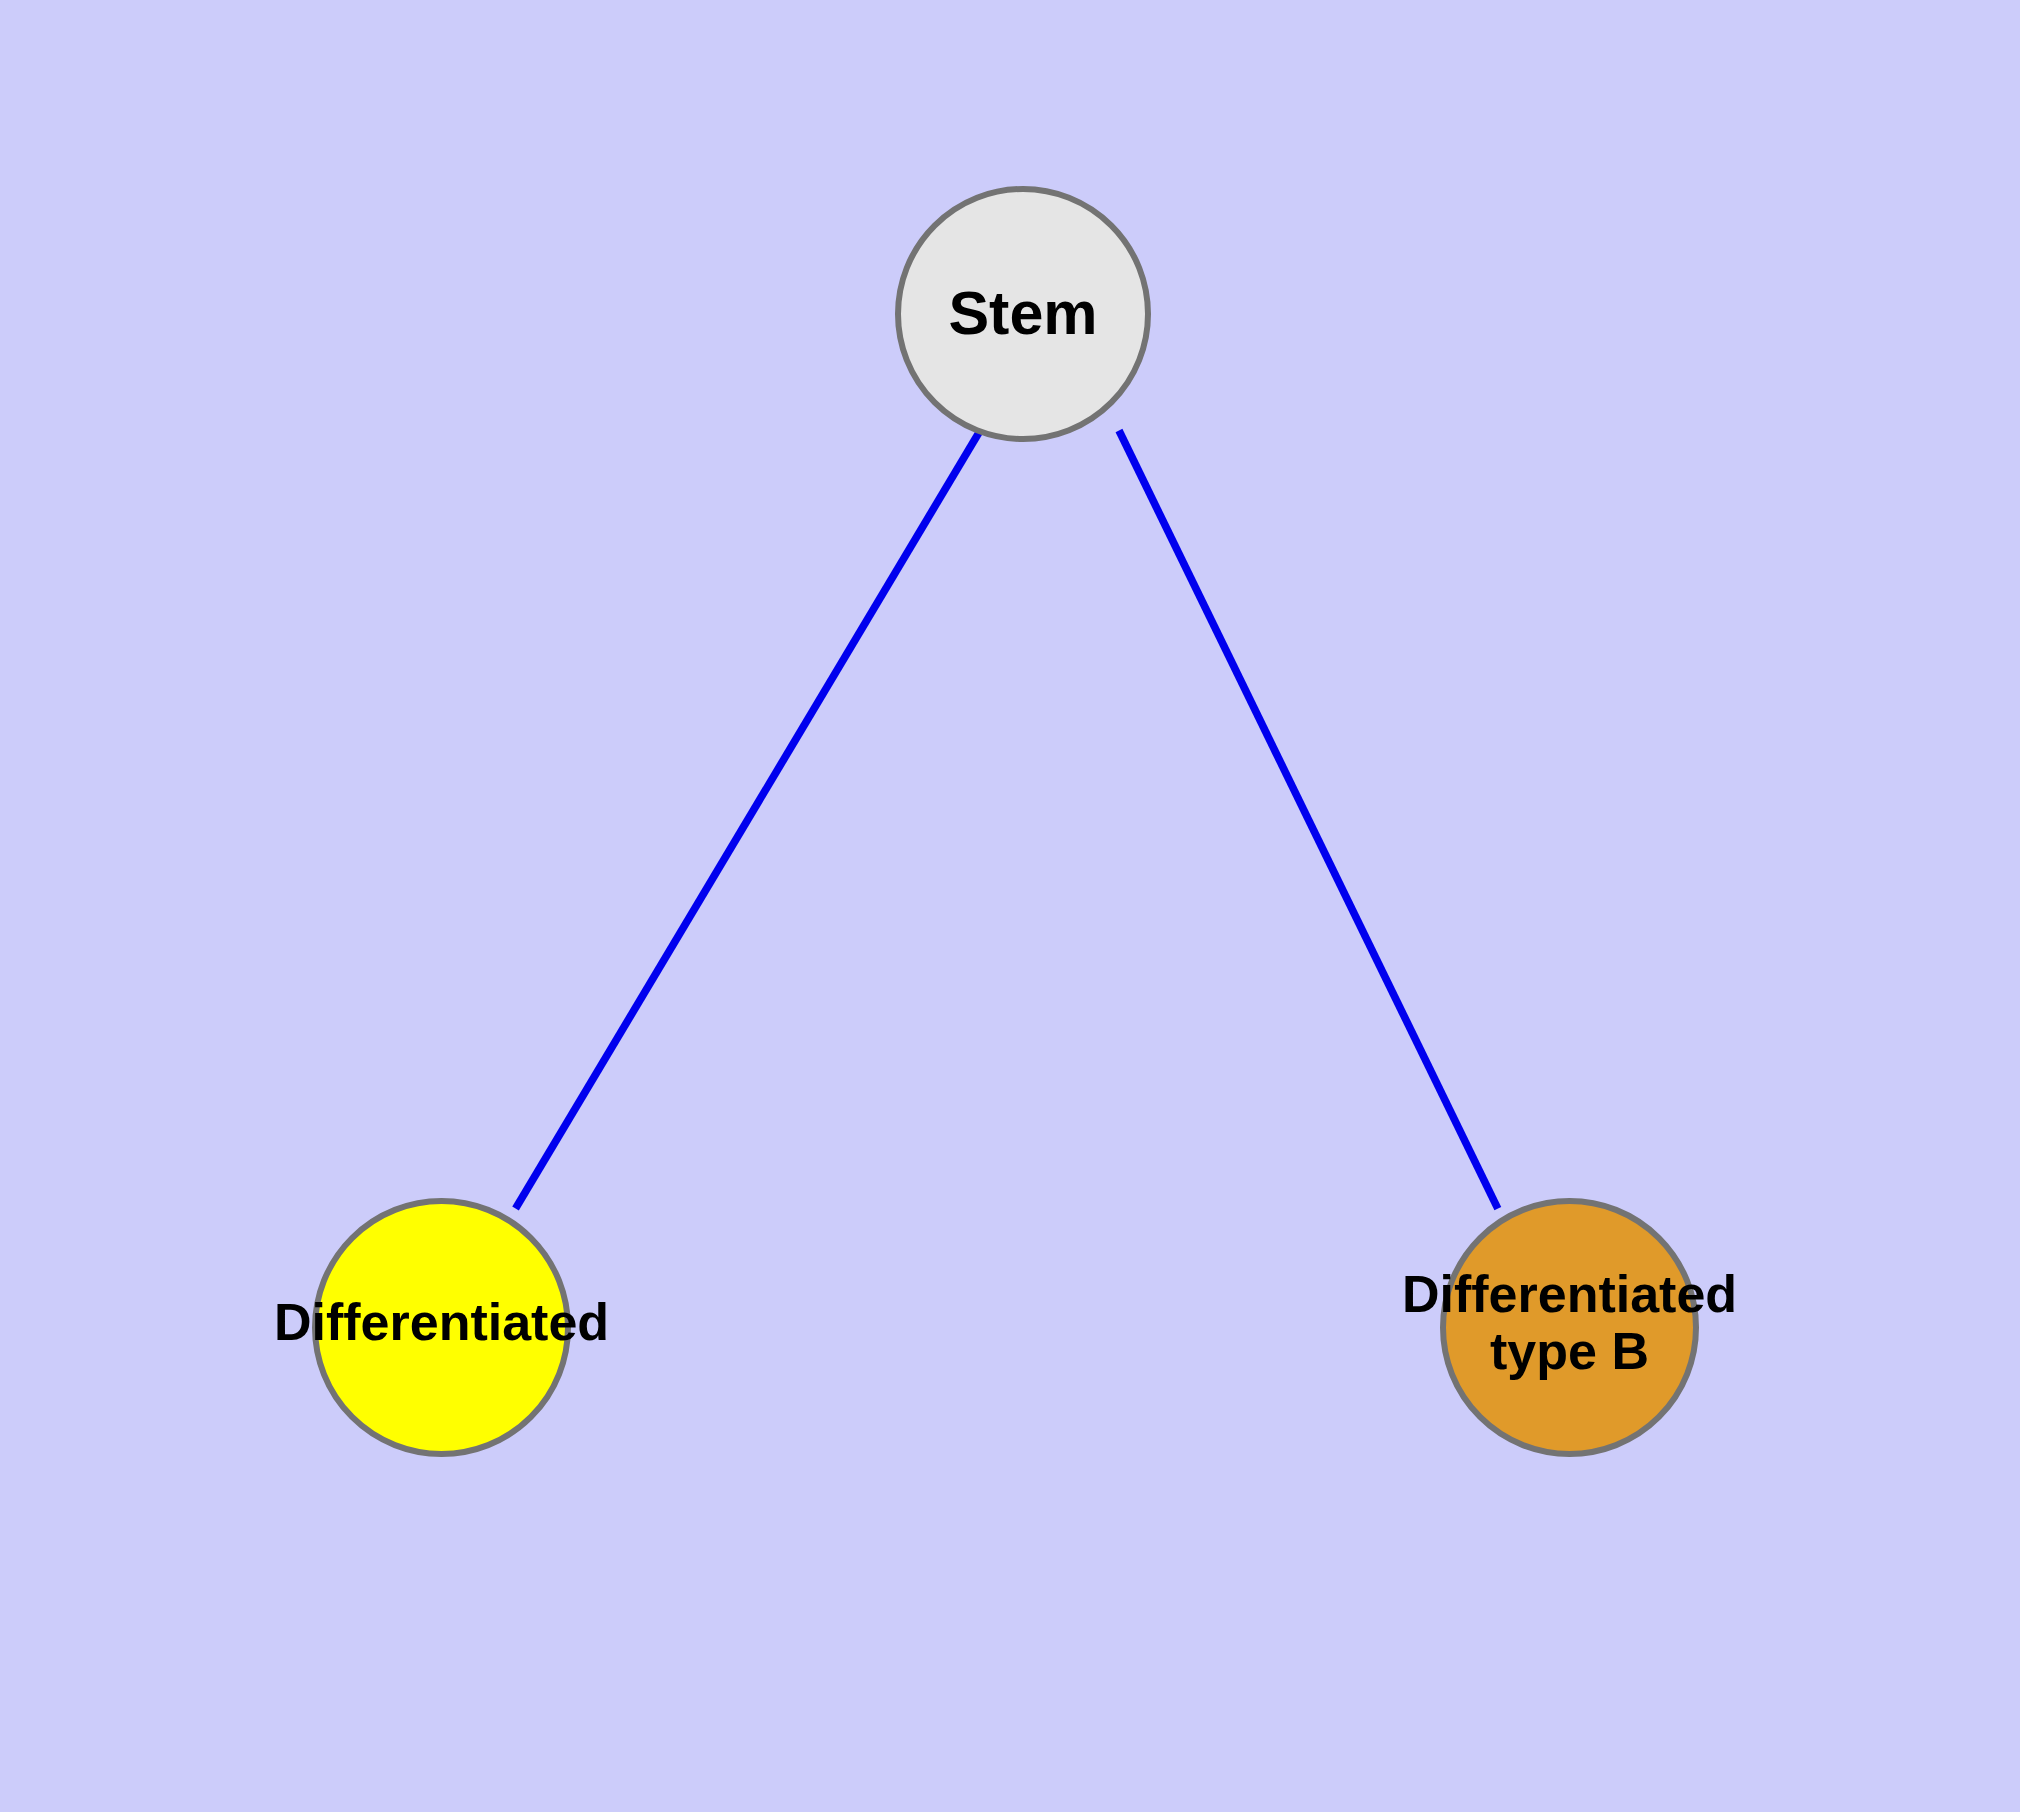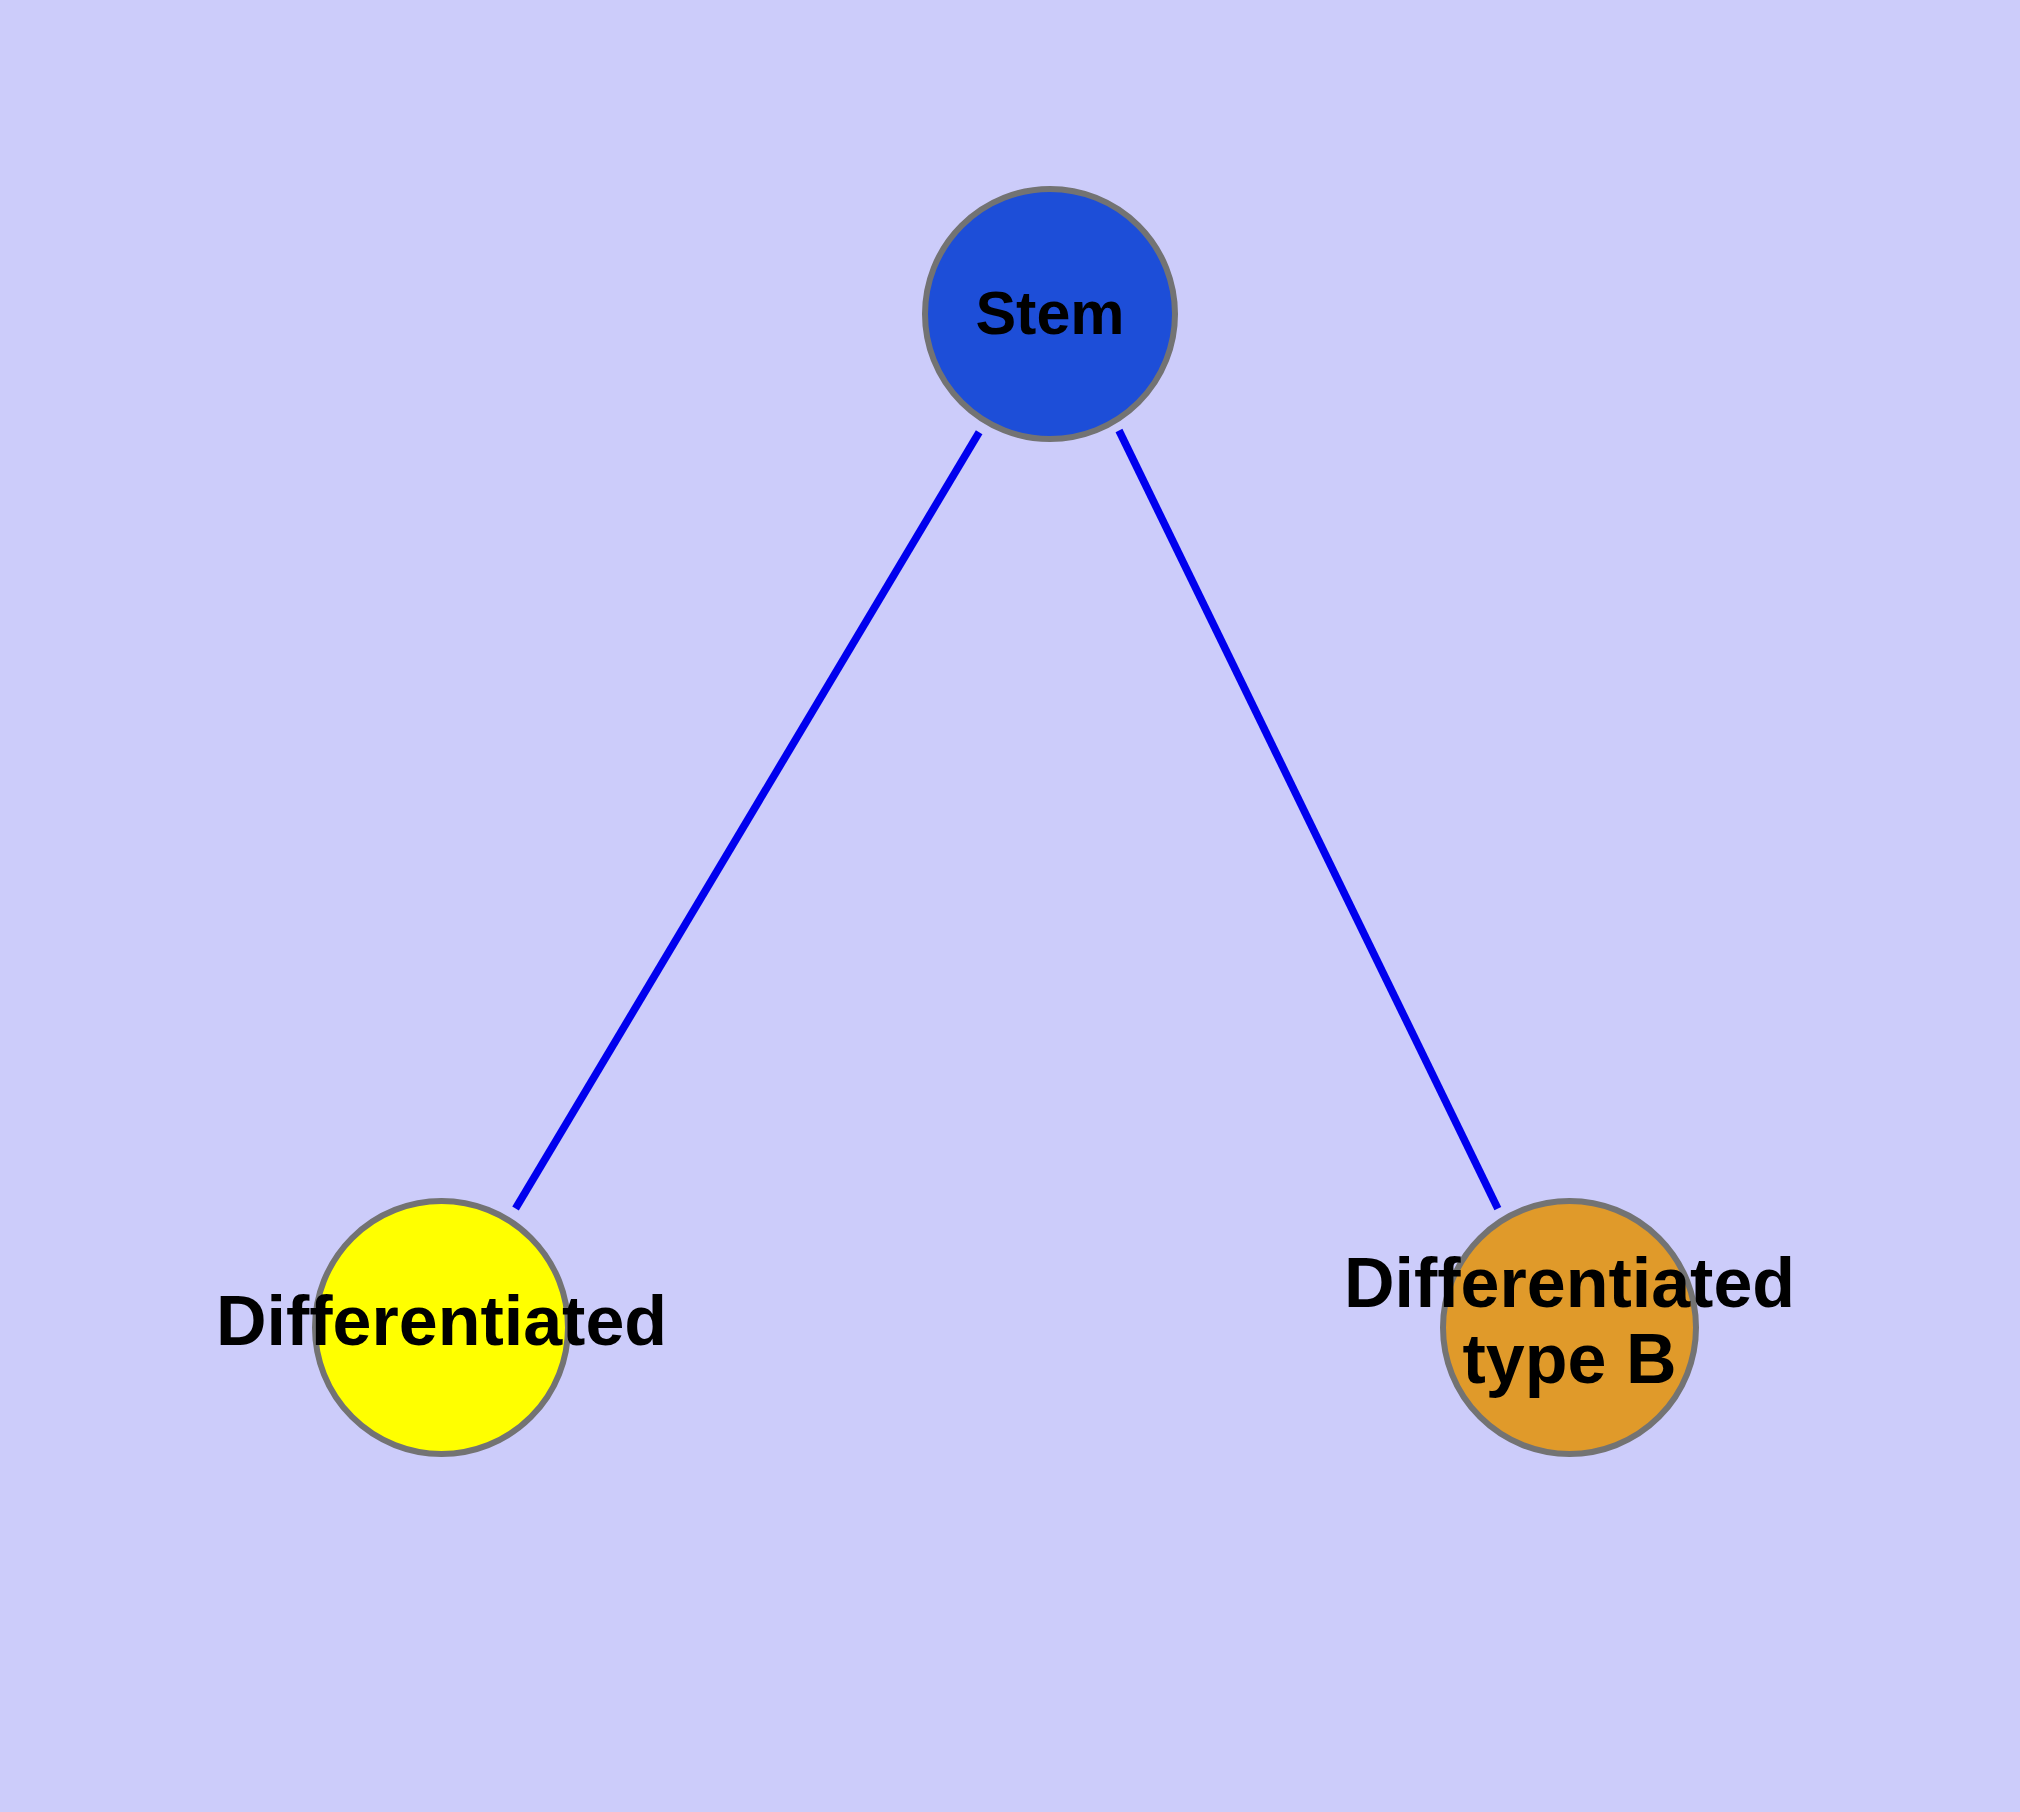--- a/index.html
+++ b/index.html
@@ -65,36 +65,36 @@
   #node-diff-b {
     left: 1440px;
     top: 1198px;
     width: 260px;
     height: 260px;
     background: #e09a2a;
     border: 6px solid #737373;
   }
   #node-diff-a .node-label,
   #node-diff-b .node-label {
-    font-size: 70px;
+    font-size: 52px;
     margin-top: -5.1px;
   }
   .label-line { display: block; }
 </style>
 </head>
 <body>
 
 <div id="canvas" style="background: rgb(204, 204, 250);">
 
   <svg id="edge-layer" viewBox="0 0 2384 2138" xmlns="http://www.w3.org/2000/svg">
     <line id="edge-a" x1="1155" y1="510" x2="608" y2="1426" stroke="#0000ee" stroke-width="9" stroke-linecap="butt"></line>
     <line id="edge-b" x1="1320" y1="508" x2="1767" y2="1426" stroke="#0000ee" stroke-width="9" stroke-linecap="butt"></line>
   </svg>
 
-  <div class="node" id="node-stem" style="left: 922px; top: 186px; width: 256px; height: 256px; background: #1d4ed8; border-color: rgb(115, 115, 115);">
+  <div class="node" id="node-stem" style="left: 895px; top: 186px; width: 256px; height: 256px; background: #e5e5e5; border-color: rgb(115, 115, 115);">
     <span class="node-label">
       <span class="label-line">Stem</span>
     </span>
   </div>
 
   <div class="node" id="node-diff-a" style="left: 312px; top: 1198px; width: 259px; height: 259px; background: rgb(255, 255, 0); border-color: rgb(115, 115, 115);">
     <span class="node-label">
       <span class="label-line">Differentiated</span>
     </span>
   </div>

